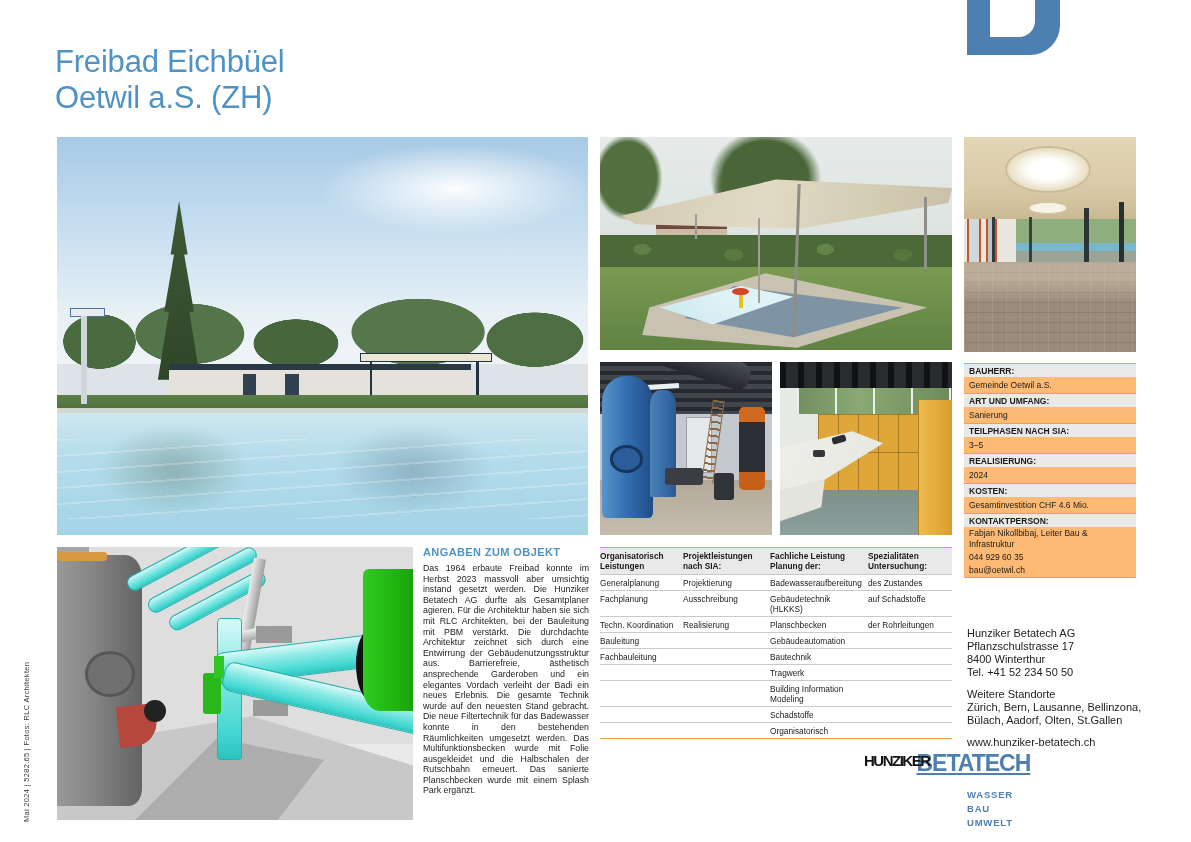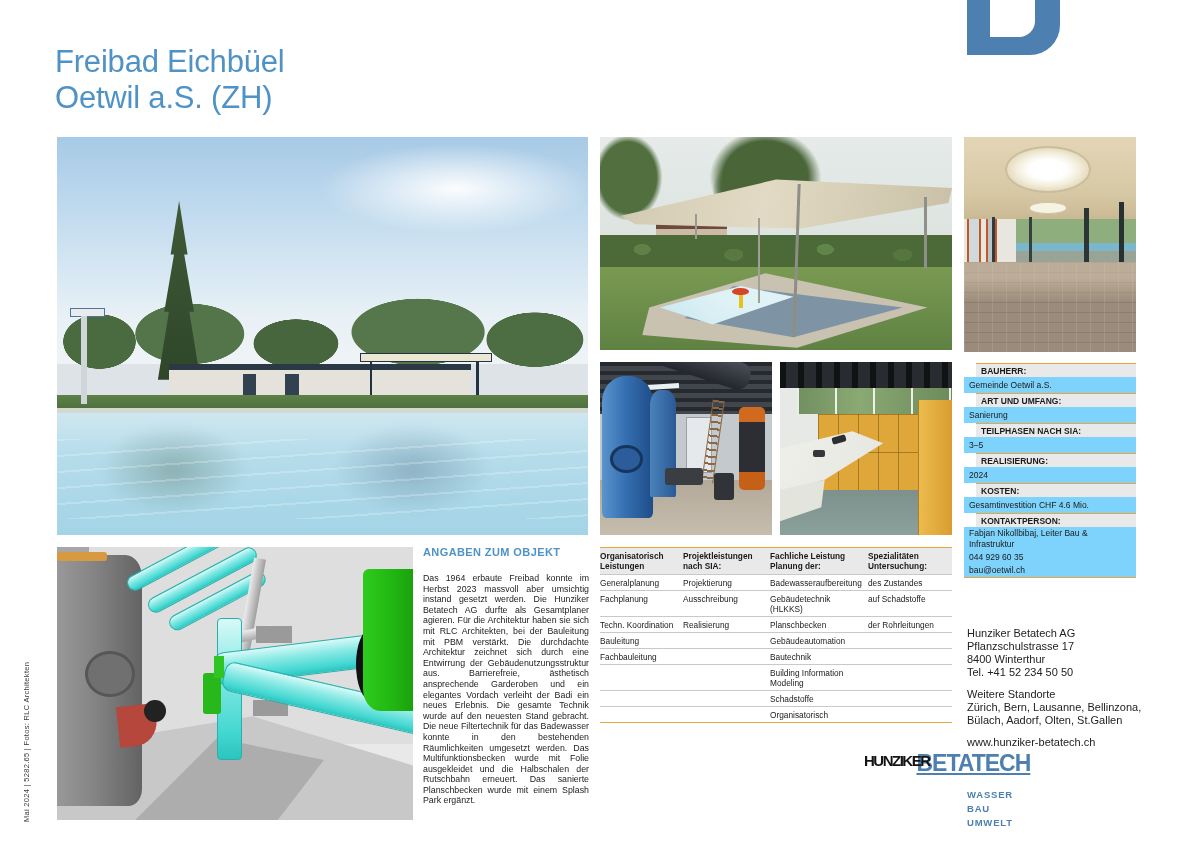--- a/index.html
+++ b/index.html
@@ -17,37 +17,37 @@
   .cg-outer{position:absolute;inset:0;background:var(--brand-blue,#4d80b0);border-bottom-right-radius:30px;}
   .cg-notch{position:absolute;left:23px;top:0;width:45px;height:37px;background:#fff;border-bottom-right-radius:16px;}
 
   
   .side-note{position:absolute;left:22px;top:652px;height:170px;width:13px;
              writing-mode:vertical-rl;transform:rotate(180deg);
              font-size:7.5px;letter-spacing:.3px;color:#3a3a3a;white-space:nowrap;}
 
   
   .about{position:absolute;left:423px;top:546px;width:166px;}
-  .about-h{font-size:11px;font-weight:700;letter-spacing:.4px;color:var(--title-blue,#4e92c6);margin-bottom:15px;}
+  .about-h{font-size:11px;font-weight:700;letter-spacing:.4px;color:var(--title-blue,#4e92c6);margin-bottom:5px;}
   .about-b{font-size:8.8px;line-height:10.6px;text-align:justify;hyphens:auto;color:#222;}
 
   
   .svc-table{position:absolute;left:600px;top:547px;width:352px;border-top:1.5px solid var(--accent-orange,#eca43c);
              border-bottom:1.5px solid var(--accent-orange,#eca43c);font-size:8.3px;}
   .svc-row{display:grid;grid-template-columns:83px 87px 98px 84px;border-top:1px solid #c9c9c9;}
   .svc-row:first-child{border-top:none;background:var(--label-bg,#e9e9e9);}
   .svc-head .svc-cell{font-weight:700;padding:3px 4px 3px 0;}
   .svc-cell{padding:2.5px 6px 2.5px 0;line-height:10px;min-height:15px;}
 
   
   .facts{position:absolute;left:964px;top:363px;width:172px;border-bottom:1.5px solid var(--accent-orange,#eca43c);
          font-size:8.5px;}
   .fact-label{background:var(--label-bg,#e9e9e9);border-top:1.5px solid var(--accent-orange,#eca43c);
-              font-weight:700;padding:2px 5px 1px;line-height:10px;margin-left:12px;}
-  .fact-value{padding:2.5px 5px 3px;line-height:10.5px;background:#7dd3fc;}
+              font-weight:700;padding:2px 5px 1px;line-height:10px;}
+  .fact-value{padding:2.5px 5px 3px;line-height:10.5px;background:#fdba74;}
   .fact-value.tight{padding-top:1px;padding-bottom:1.5px;}
 
   
   .company{position:absolute;left:967px;top:627px;width:185px;font-size:11px;line-height:13px;color:#222;}
   .company .grp{margin-bottom:9px;}
 
   
   .brand{position:absolute;left:864px;top:745px;white-space:nowrap;}
   .wm-black{position:relative;z-index:2;font-size:15px;font-weight:700;letter-spacing:-1.5px;color:#141414;}
   .wm-blue{position:relative;z-index:1;top:5px;margin-left:-13px;font-size:23px;font-weight:700;
@@ -367,20 +367,26 @@
     </div>
     <div class="svc-row">
       <div class="svc-cell">Fachbauleitung</div>
       <div class="svc-cell"></div>
       <div class="svc-cell">Bautechnik</div>
       <div class="svc-cell"></div>
     </div>
     <div class="svc-row">
       <div class="svc-cell"></div>
       <div class="svc-cell"></div>
+      <div class="svc-cell">Tragwerk</div>
+      <div class="svc-cell"></div>
+    </div>
+    <div class="svc-row">
+      <div class="svc-cell"></div>
+      <div class="svc-cell"></div>
       <div class="svc-cell">Building Information Modeling</div>
       <div class="svc-cell"></div>
     </div>
     <div class="svc-row">
       <div class="svc-cell"></div>
       <div class="svc-cell"></div>
       <div class="svc-cell">Schadstoffe</div>
       <div class="svc-cell"></div>
     </div>
     <div class="svc-row">

